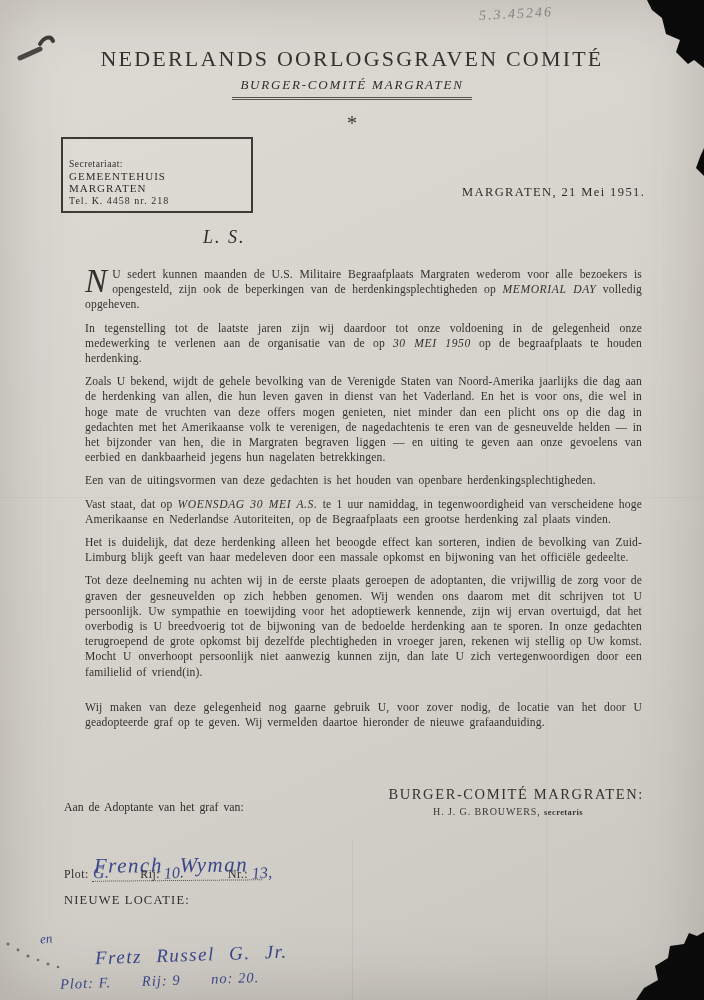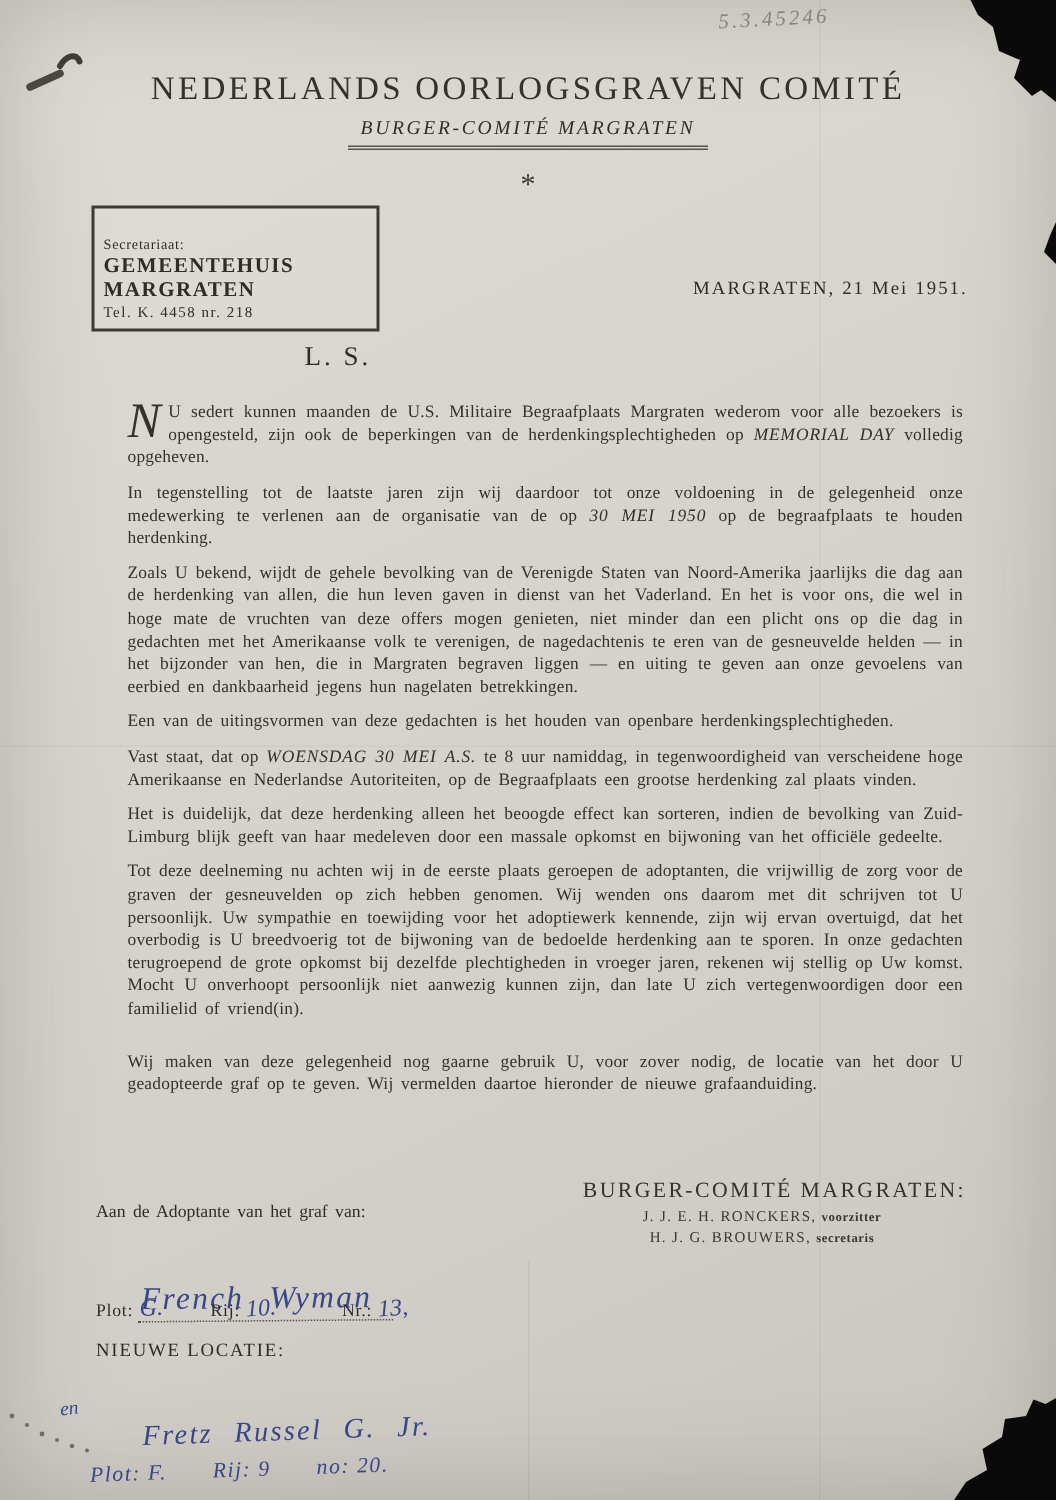--- a/index.html
+++ b/index.html
@@ -17,24 +17,24 @@
   .archive-number{position:absolute;left:479px;top:6px;font-size:14px;color:#85847f;
     font-style:italic;letter-spacing:2px;transform:rotate(-3deg);}
   .letterhead{position:absolute;left:0;top:46px;width:704px;text-align:center;}
   .org-title{margin:0;font-size:22px;font-weight:normal;letter-spacing:2.2px;color:#34322d;}
   .subtitle{display:inline-block;margin-top:5px;padding:0 8px 4px 8px;
     font-style:italic;font-size:13px;letter-spacing:1.8px;border-bottom:3px double #55524b;}
   .asterisk{margin-top:12px;font-size:20px;color:#3a3833;}
   .secretariat-box{position:absolute;left:61px;top:125px;width:176px;
     border:2px solid #3c3a35;padding:20px 6px 5px 6px;text-align:left;background:rgba(255,255,255,.06);margin-top:12px;}
   .sec-label{font-size:9.5px;letter-spacing:.5px;}
-  .sec-name{font-size:14px;letter-spacing:1px;margin-top:1px;font-weight:bold;}
+  .sec-name{font-size:11px;letter-spacing:1px;margin-top:1px;}
   .sec-tel{font-size:10px;letter-spacing:1px;margin-top:1px;}
   .dateline{position:absolute;left:462px;top:185px;font-size:12.5px;letter-spacing:1.4px;}
-  .salutation{position:absolute;left:203px;top:227px;font-size:18px;letter-spacing:2px;}
+  .salutation{position:absolute;left:203px;top:227px;font-size:18px;letter-spacing:2px;font-style:italic;}
   .body-text{position:absolute;left:85px;top:267px;width:557px;}
   .body-text p{margin:0 0 8px 0;font-size:11.6px;line-height:15.2px;text-align:justify;
     word-spacing:2px;letter-spacing:.15px;color:#33312c;}
   .dropcap{float:left;font-size:33px;line-height:25px;font-style:italic;padding:2px 5px 0 0;}
   .em-caps{font-style:italic;letter-spacing:.6px;}
   .p8{margin-top:20px !important;}
   .closing{position:absolute;left:372px;top:781px;width:272px;text-align:center;}
   .closing-salutation{font-size:12.5px;transform:translateX(42px);}
   .closing-committee{font-size:14.5px;letter-spacing:1.6px;margin-top:5px;color:#34322d;text-align:right;}
   .signer{font-size:10px;letter-spacing:.9px;margin-top:3px;color:#3a3833;}
@@ -79,29 +79,28 @@
   </div>
 
   <div class="dateline">MARGRATEN, 21 Mei 1951.</div>
   <div class="salutation">L. S.</div>
 
   <main class="body-text">
     <p><span class="dropcap">N</span><span>U sedert kunnen maanden de U.S. Militaire Begraafplaats Margraten wederom voor alle bezoekers is opengesteld, zijn ook de beperkingen van de herdenkingsplechtigheden op </span><span class="em-caps">MEMORIAL DAY</span><span> volledig opgeheven.</span></p>
     <p><span>In tegenstelling tot de laatste jaren zijn wij daardoor tot onze voldoening in de gelegenheid onze medewerking te verlenen aan de organisatie van de op </span><span class="em-caps">30 MEI 1950</span><span> op de begraafplaats te houden herdenking.</span></p>
     <p>Zoals U bekend, wijdt de gehele bevolking van de Verenigde Staten van Noord-Amerika jaarlijks die dag aan de herdenking van allen, die hun leven gaven in dienst van het Vaderland. En het is voor ons, die wel in hoge mate de vruchten van deze offers mogen genieten, niet minder dan een plicht ons op die dag in gedachten met het Amerikaanse volk te verenigen, de nagedachtenis te eren van de gesneuvelde helden — in het bijzonder van hen, die in Margraten begraven liggen — en uiting te geven aan onze gevoelens van eerbied en dankbaarheid jegens hun nagelaten betrekkingen.</p>
     <p>Een van de uitingsvormen van deze gedachten is het houden van openbare herdenkingsplechtigheden.</p>
-    <p><span>Vast staat, dat op </span><span class="em-caps">WOENSDAG 30 MEI A.S.</span><span> te 8 uur namiddag, in tegenwoordigheid van verscheidene hoge Amerikaanse en Nederlandse Autoriteiten, op de Begraafplaats een grootse herdenking zal plaats vinden.</span></p>
+    <p><span>Vast staat, dat op </span><span class="em-caps">WOENSDAG 30 MEI A.S.</span><span> te 1 uur namiddag, in tegenwoordigheid van verscheidene hoge Amerikaanse en Nederlandse Autoriteiten, op de Begraafplaats een grootse herdenking zal plaats vinden.</span></p>
     <p>Het is duidelijk, dat deze herdenking alleen het beoogde effect kan sorteren, indien de bevolking van Zuid-Limburg blijk geeft van haar medeleven door een massale opkomst en bijwoning van het officiële gedeelte.</p>
     <p>Tot deze deelneming nu achten wij in de eerste plaats geroepen de adoptanten, die vrijwillig de zorg voor de graven der gesneuvelden op zich hebben genomen. Wij wenden ons daarom met dit schrijven tot U persoonlijk. Uw sympathie en toewijding voor het adoptiewerk kennende, zijn wij ervan overtuigd, dat het overbodig is U breedvoerig tot de bijwoning van de bedoelde herdenking aan te sporen. In onze gedachten terugroepend de grote opkomst bij dezelfde plechtigheden in vroeger jaren, rekenen wij stellig op Uw komst. Mocht U onverhoopt persoonlijk niet aanwezig kunnen zijn, dan late U zich vertegenwoordigen door een familielid of vriend(in).</p>
     <p class="p8">Wij maken van deze gelegenheid nog gaarne gebruik U, voor zover nodig, de locatie van het door U geadopteerde graf op te geven. Wij vermelden daartoe hieronder de nieuwe grafaanduiding.</p>
   </main>
 
   <div class="closing">
     <div class="closing-committee">BURGER-COMITÉ MARGRATEN:</div>
-    <div class="signer"><span>J. J. E. H. RONCKERS,</span> <span class="signer-role">voorzitter</span></div>
     <div class="signer"><span>H. J. G. BROUWERS,</span> <span class="signer-role">secretaris</span></div>
   </div>
 
   <div class="addressee-label">Aan de Adoptante van het graf van:</div>
   <div class="hw hw-name1">French Wyman</div>
   <div class="location-label">NIEUWE LOCATIE:</div>
 
   <div class="plot-line">
     <span class="typed">Plot:</span>
     <span class="hw hw-val">G.</span>

